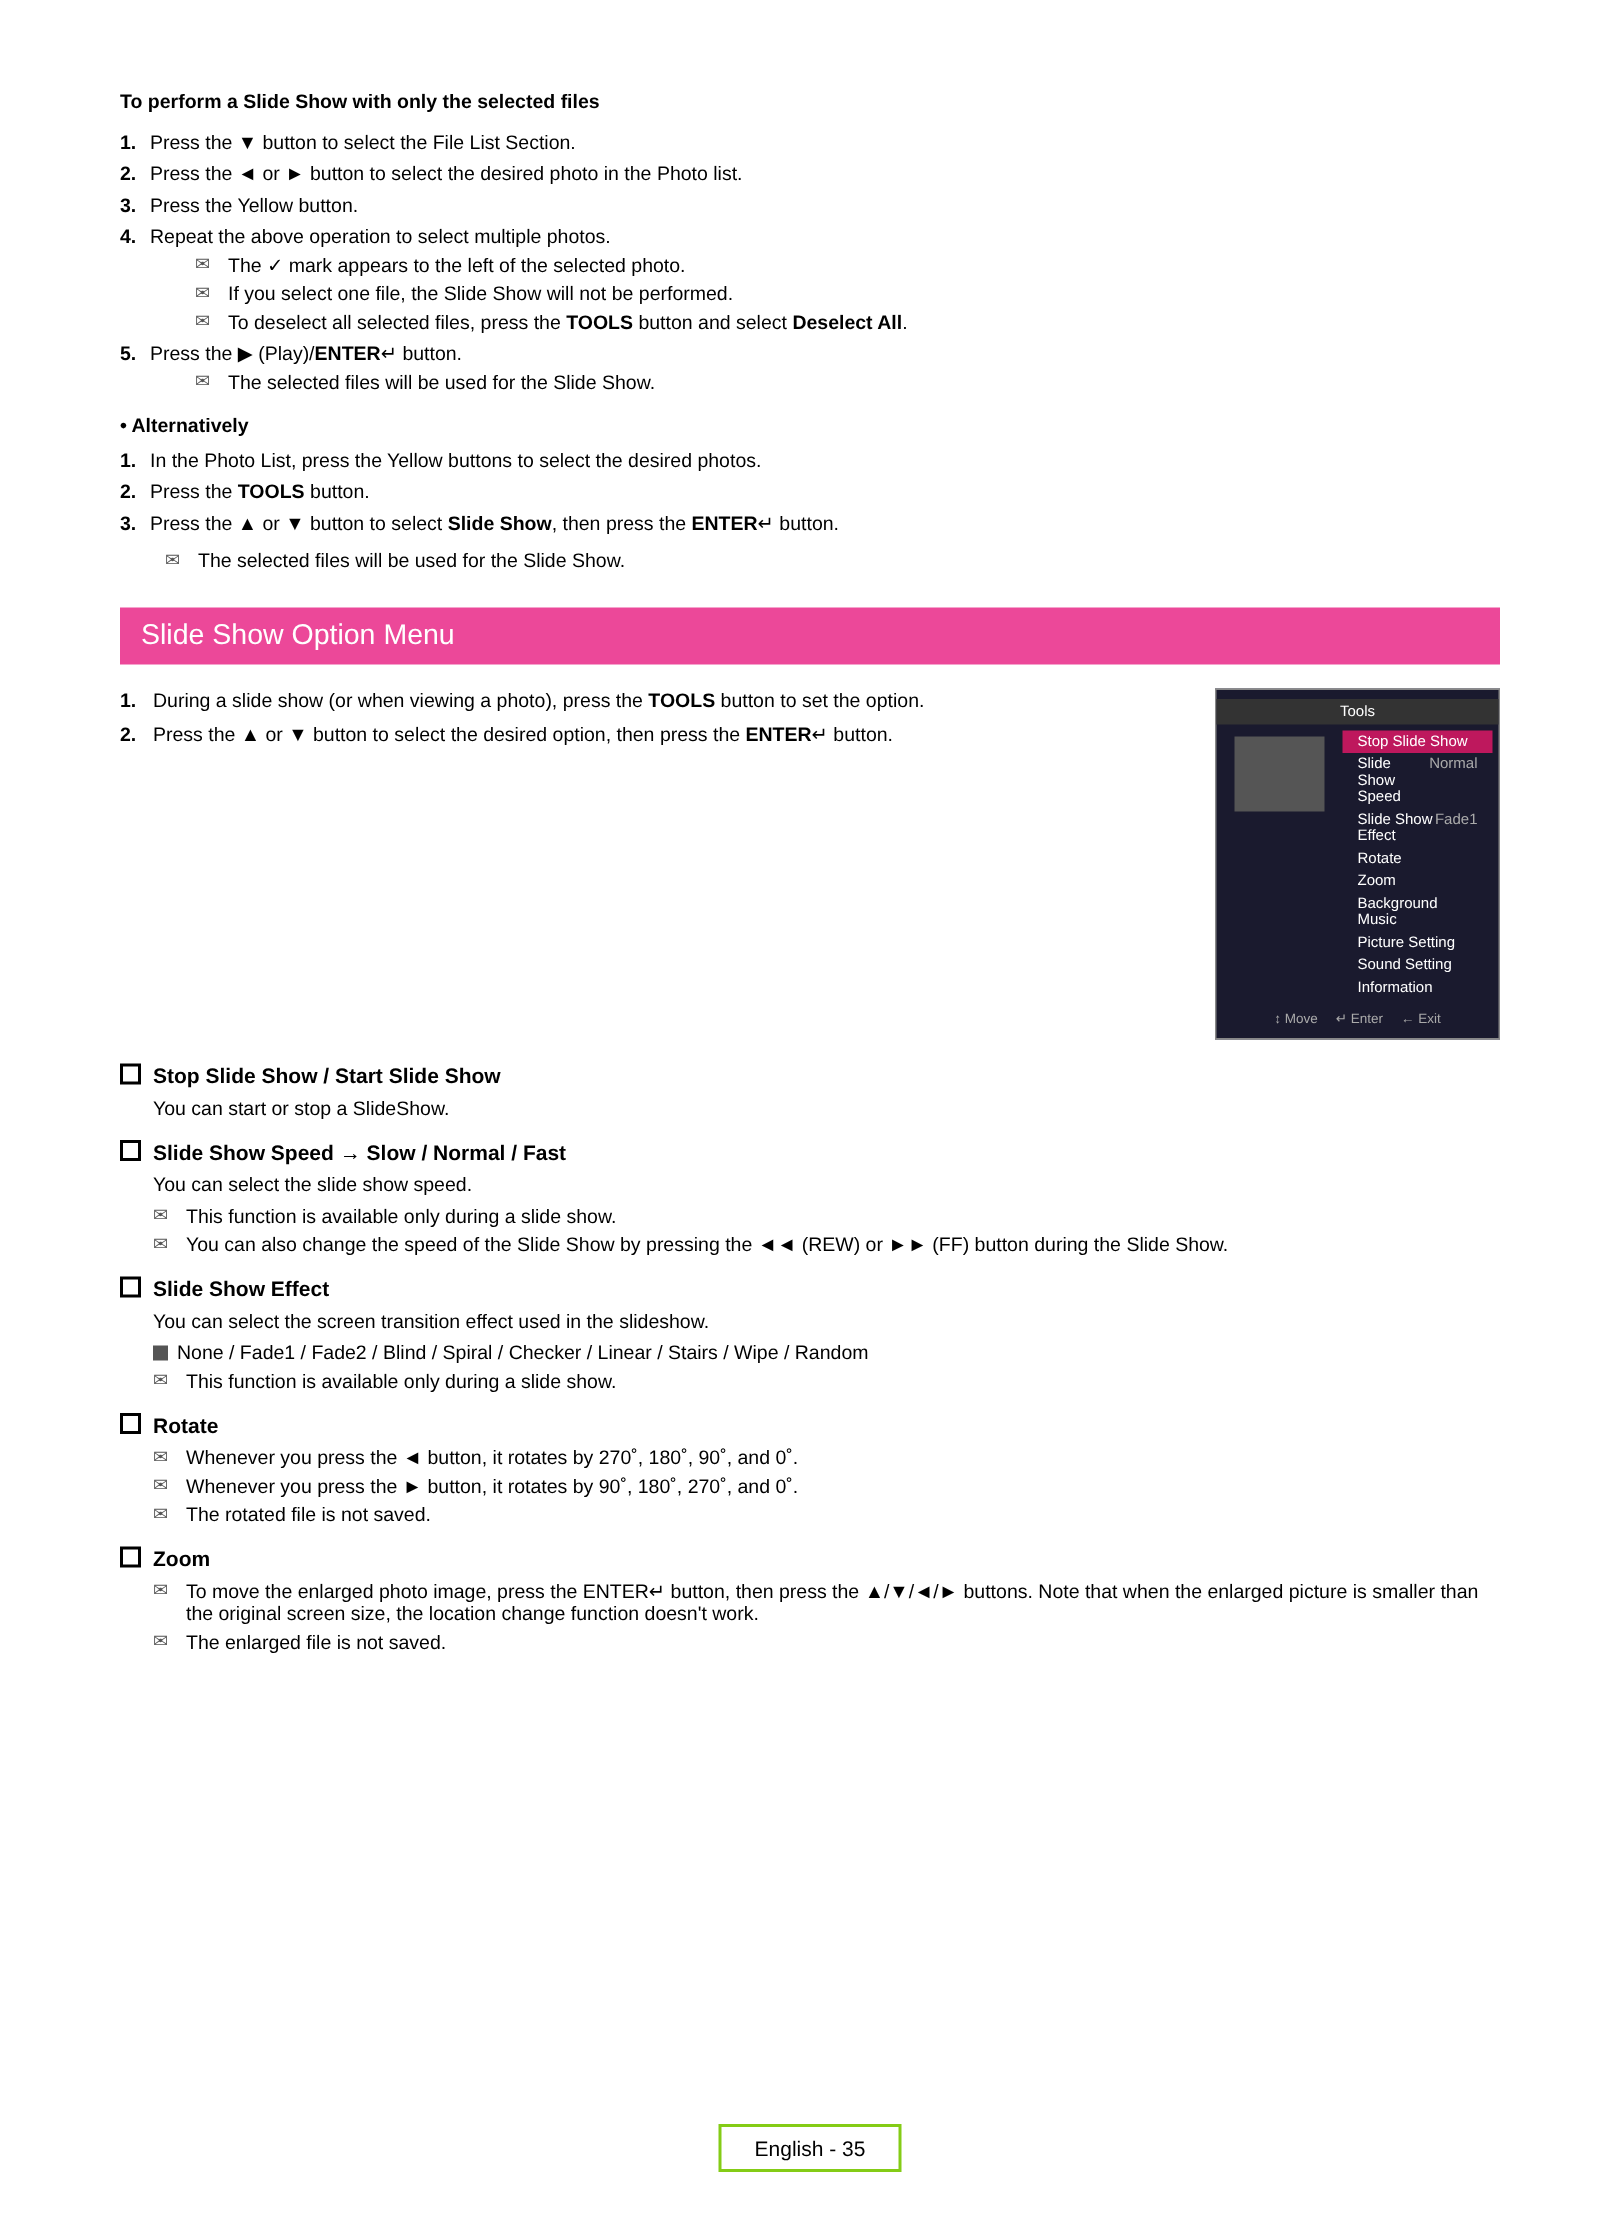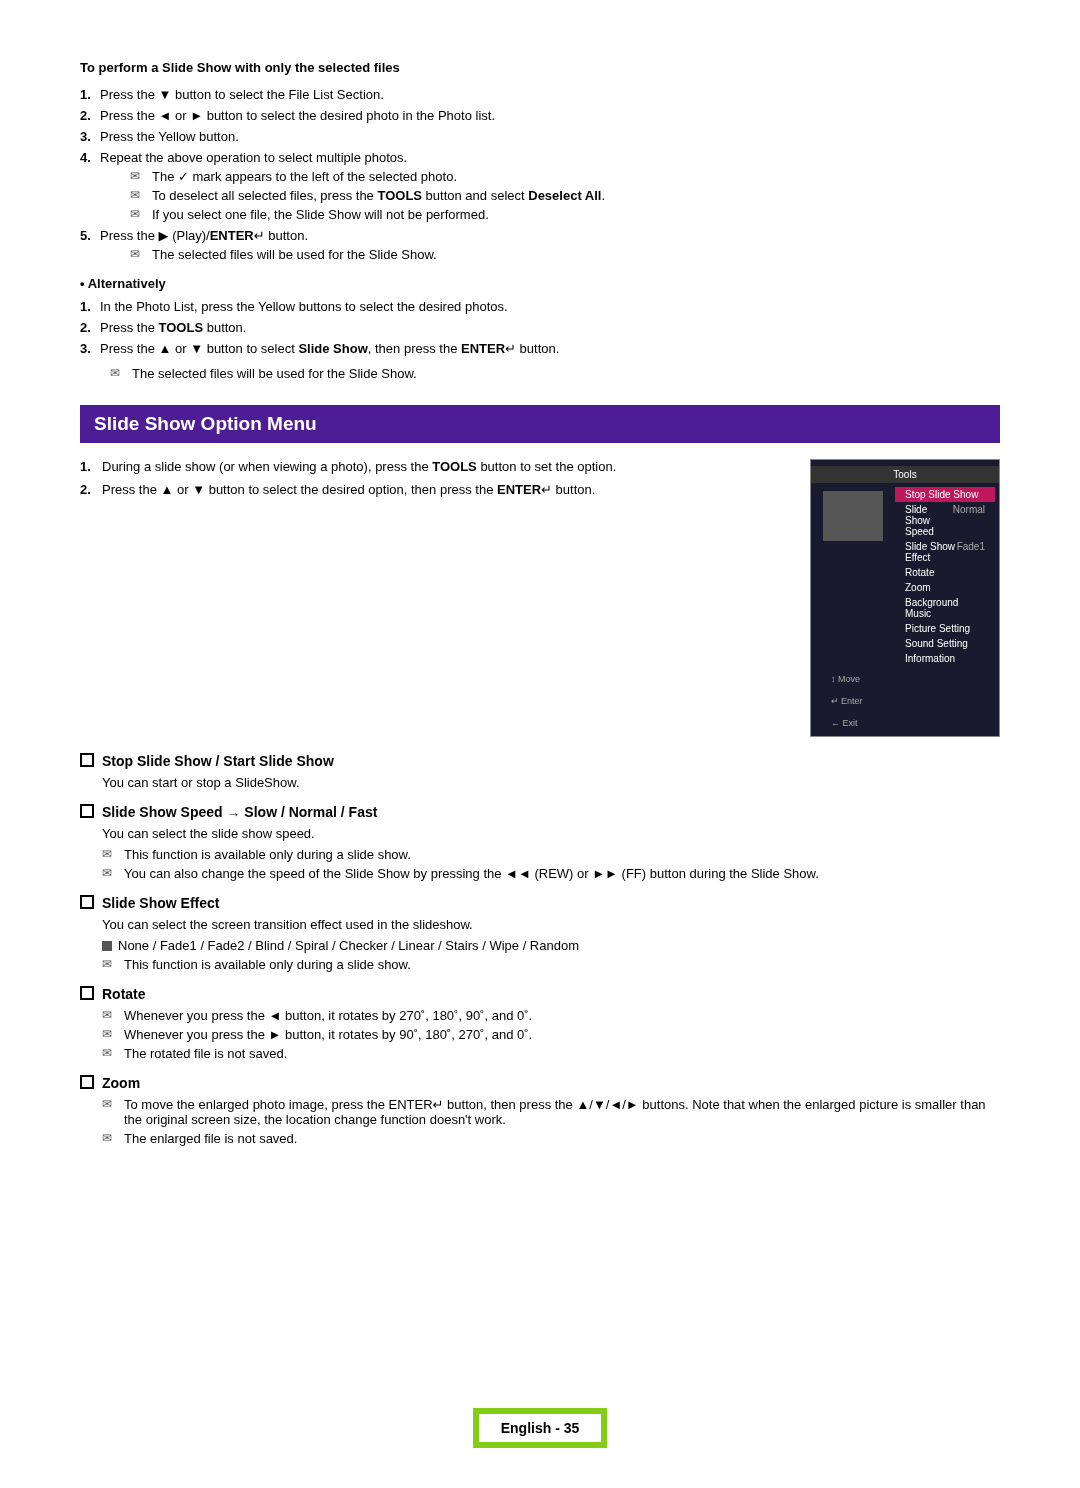--- a/index.html
+++ b/index.html
@@ -67,24 +67,24 @@
       font-weight: bold;
       font-size: 13px;
       margin-bottom: 8px;
     }
     .bullet-dot::before {
       content: "• ";
     }
 
     
     .slide-section-title {
-      background: #4c1d95;
+      background: #ec4899;
       color: #ffffff;
       font-size: 19px;
-      font-weight: bold;
+      font-weight: normal;
       padding: 8px 14px;
       margin-bottom: 16px;
       margin-top: 24px;
     }
 
     .main-numbered-list {
       list-style: none;
       padding-left: 0;
     }
     .main-numbered-list > li {
@@ -136,22 +136,21 @@
     .tools-image .tools-item .item-value {
       color: #aaa;
     }
     .tools-image .tools-footer {
       display: flex;
       justify-content: center;
       gap: 12px;
       font-size: 9px;
       color: #aaa;
       margin-top: 4px;
-      padding: 2px 20px;
-      flex-direction: column;
+      padding: 2px 2px;
     }
     .tools-image-placeholder {
       width: 60px;
       height: 50px;
       background: #555;
       margin: 4px 8px;
     }
 
     
     .subsection {
@@ -200,23 +199,23 @@
 
     .page-footer {
       position: fixed;
       bottom: 40px;
       left: 0;
       width: 1080px;
       display: flex;
       justify-content: center;
     }
     .page-number-box {
-      border: 6px solid #84cc16;
+      border: 2px solid #84cc16;
       padding: 6px 22px;
-      font-weight: bold;
+      font-weight: normal;
       font-size: 14px;
     }
 
     b, strong { font-weight: bold; }
     .bold { font-weight: bold; }
   </style>
 </head>
 <body>
 
 <div>
@@ -229,22 +228,22 @@
     <li>
       <span>Press the ◄ or ► button to select the desired photo in the Photo list.</span>
     </li>
     <li>
       <span>Press the Yellow button.</span>
     </li>
     <li>
       <span>Repeat the above operation to select multiple photos.</span>
       <ul class="note-list">
         <li>The ✓ mark appears to the left of the selected photo.</li>
+        <li>If you select one file, the Slide Show will not be performed.</li>
         <li>To deselect all selected files, press the <strong>TOOLS</strong> button and select <strong>Deselect All</strong>.</li>
-        <li>If you select one file, the Slide Show will not be performed.</li>
       </ul>
     </li>
     <li>
       <span>Press the ▶ (Play)/<strong>ENTER</strong>↵ button.</span>
       <ul class="note-list">
         <li>The selected files will be used for the Slide Show.</li>
       </ul>
     </li>
   </ol>
 

